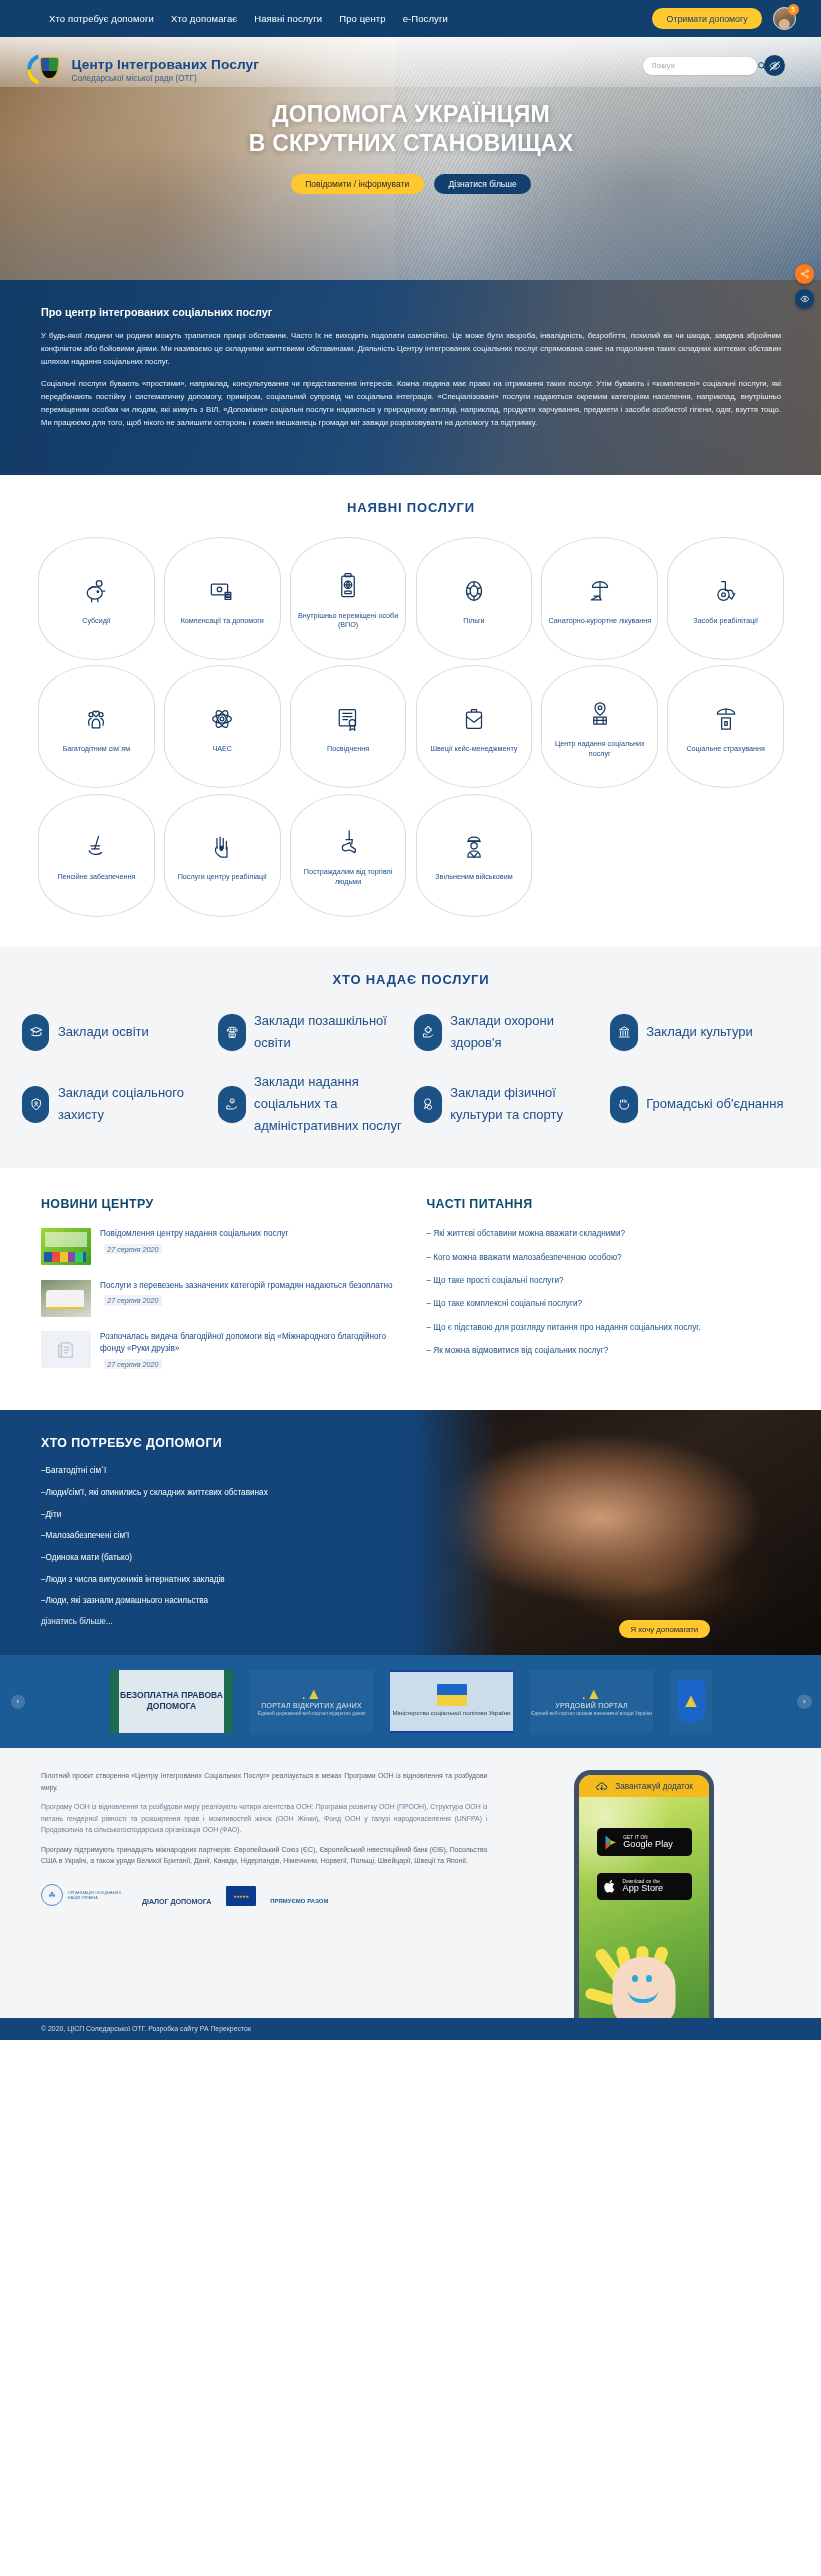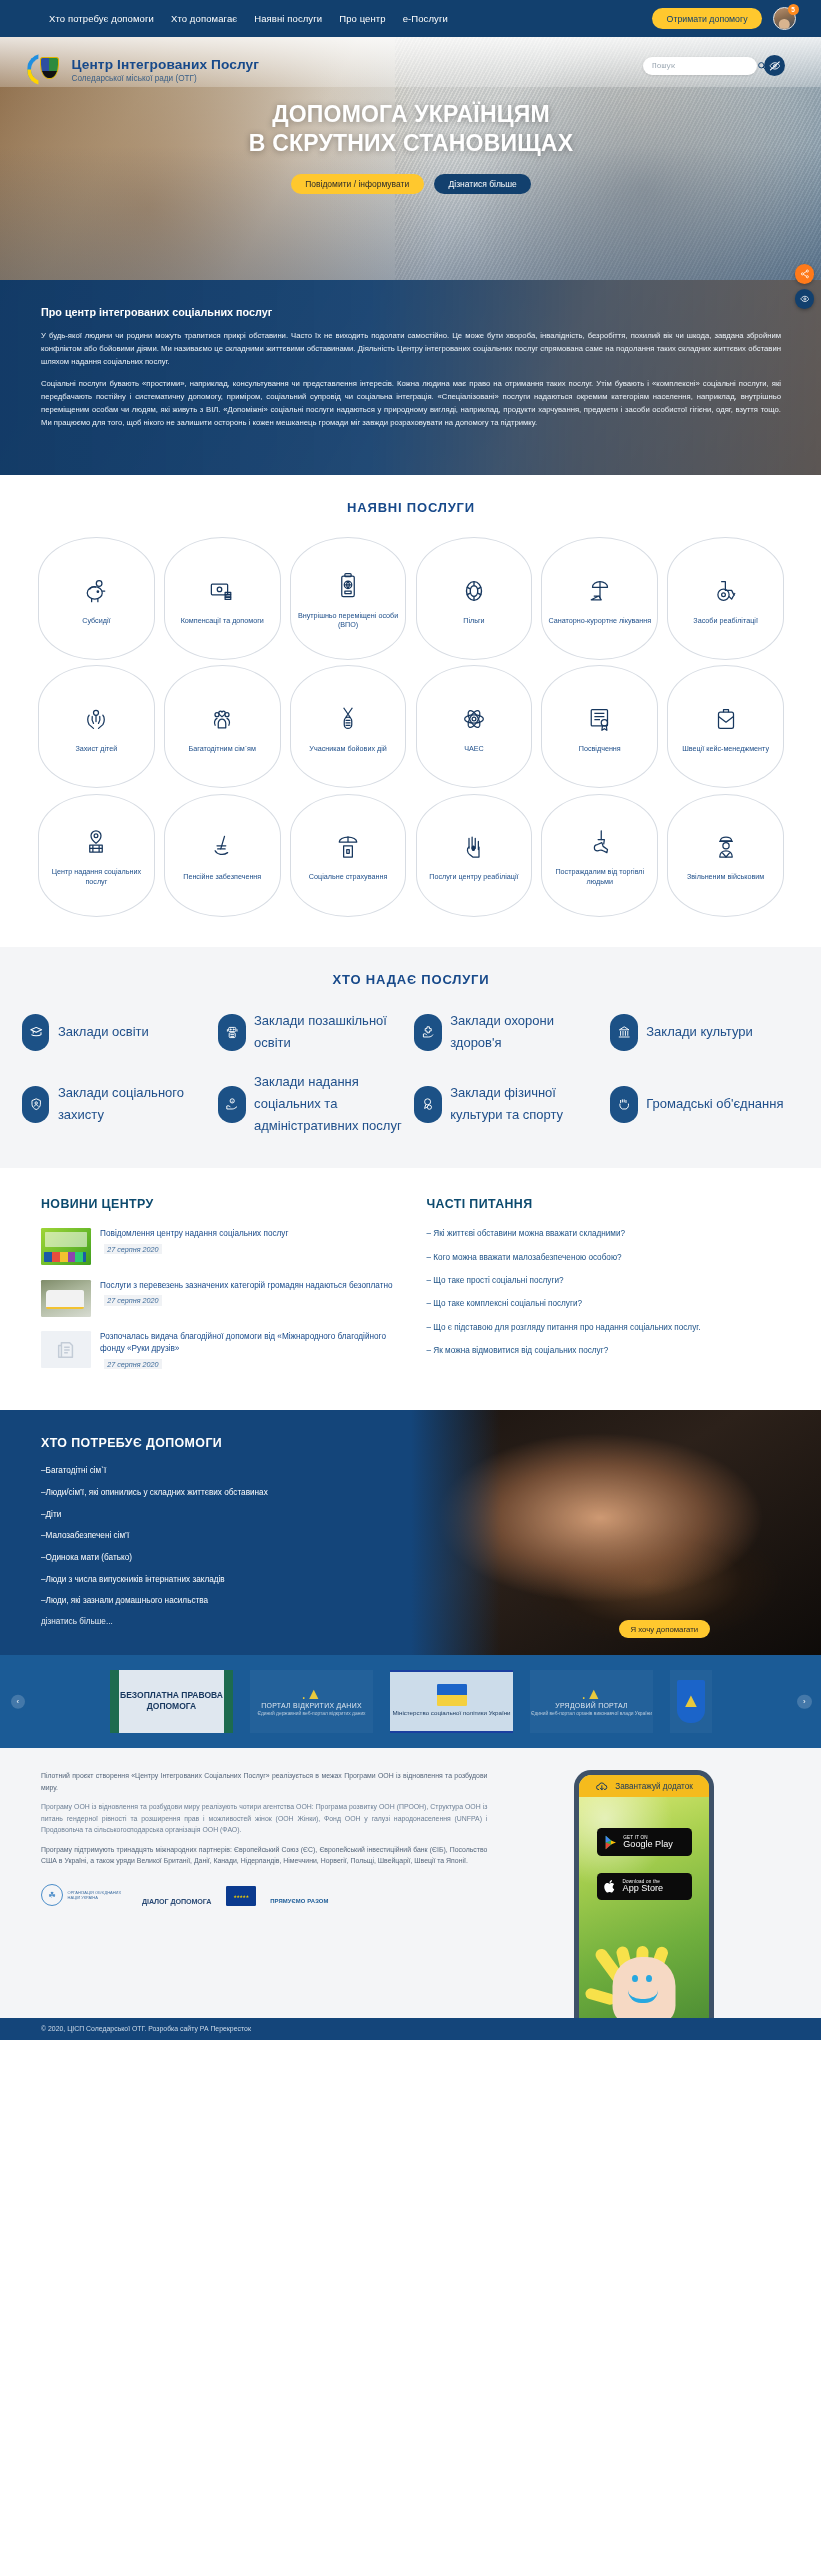--- a/index.html
+++ b/index.html
@@ -596,55 +596,34 @@
         <div class="svc-ic">
           <svg width="30" height="30" viewBox="0 0 48 48" fill="none" stroke="#17375e" stroke-width="2" stroke-linecap="round" stroke-linejoin="round">
             <circle cx="20" cy="30" r="9"></circle>
               <circle cx="20" cy="30" r="3"></circle>
             <path d="M17 9h6v14h10M33 23l4 8M29 33l4 4 5-9"></path>
           </svg>
         </div>
         <div class="svc-lbl">Засоби реабілітації</div>
       </div>
 
-      <div class="svc-cell">
-        <div class="svc-ic">
-          <svg width="30" height="30" viewBox="0 0 48 48" fill="none" stroke="#17375e" stroke-width="2" stroke-linecap="round" stroke-linejoin="round">
-            <path d="M13 18c-3 3-3 10 0 15l7 6M35 18c3 3 3 10 0 15l-7 6"></path>
-            <path d="M18 20c-1 4 0 8 2 11M30 20c1 4 0 8-2 11"></path>
-            <circle cx="24" cy="14" r="4"></circle>
-              <path d="M24 18v10"></path>
-          </svg>
-        </div>
-        <div class="svc-lbl">Захист дітей</div>
-      </div>
 
       <div class="svc-cell">
         <div class="svc-ic">
           <svg width="30" height="30" viewBox="0 0 48 48" fill="none" stroke="#17375e" stroke-width="2" stroke-linecap="round" stroke-linejoin="round">
             <path d="M24 13c-2-3-6-1-5 2 .6 2 3 4 5 5.5 2-1.5 4.4-3.5 5-5.5 1-3-3-5-5-2z"></path>
             <circle cx="16" cy="17" r="3.2"></circle>
               <circle cx="32" cy="17" r="3.2"></circle>
             <path d="M13 34c-2-4-1-9 3-11M35 34c2-4 1-9-3-11"></path>
             <path d="M24 24c-3 0-6 3-6 7v7h12v-7c0-4-3-7-6-7z"></path>
           </svg>
         </div>
         <div class="svc-lbl">Багатодітним сім`ям</div>
       </div>
 
-      <div class="svc-cell">
-        <div class="svc-ic">
-          <svg width="30" height="30" viewBox="0 0 48 48" fill="none" stroke="#17375e" stroke-width="2" stroke-linejoin="round">
-            <path d="M17 6l11 16M31 6L20 22"></path>
-            <rect x="18" y="21" width="12" height="18" rx="6"></rect>
-            <path d="M20 26h8M20 30h8M20 34h8"></path>
-          </svg>
-        </div>
-        <div class="svc-lbl">Учасникам бойових дій</div>
-      </div>
 
       <div class="svc-cell">
         <div class="svc-ic">
           <svg width="30" height="30" viewBox="0 0 48 48" fill="none" stroke="#17375e" stroke-width="2">
             <circle cx="24" cy="24" r="3"></circle>
             <ellipse cx="24" cy="24" rx="15" ry="6.5"></ellipse>
             <ellipse cx="24" cy="24" rx="15" ry="6.5" transform="rotate(60 24 24)"></ellipse>
             <ellipse cx="24" cy="24" rx="15" ry="6.5" transform="rotate(120 24 24)"></ellipse>
           </svg>
         </div>
@@ -681,40 +660,40 @@
               <circle cx="24" cy="14" r="3"></circle>
             <path d="M14 40V29h20v11z"></path>
               <path d="M14 34h20M19 29v11M29 29v11"></path>
           </svg>
         </div>
         <div class="svc-lbl">Центр надання соціальних послуг</div>
       </div>
 
       <div class="svc-cell">
         <div class="svc-ic">
+          <svg width="30" height="30" viewBox="0 0 48 48" fill="none" stroke="#17375e" stroke-width="2" stroke-linejoin="round">
+            <path d="M10 16a14 8 0 0 1 28 0z"></path>
+              <path d="M24 7v9"></path>
+            <rect x="17" y="22" width="14" height="18"></rect>
+              <path d="M22 28h4v6h-4z"></path>
+          </svg>
+        </div>
+        <div class="svc-lbl">Соціальне страхування</div>
+      </div>
+
+      <div class="svc-cell">
+        <div class="svc-ic">
           <svg width="30" height="30" viewBox="0 0 48 48" fill="none" stroke="#17375e" stroke-width="2" stroke-linecap="round" stroke-linejoin="round">
             <path d="M28 7L22 27"></path>
               <path d="M16 22h14"></path>
               <path d="M17 27h12"></path>
             <path d="M13 30c3 6 13 8 20 3"></path>
           </svg>
         </div>
         <div class="svc-lbl">Пенсійне забезпечення</div>
-      </div>
-
-      <div class="svc-cell">
-        <div class="svc-ic">
-          <svg width="30" height="30" viewBox="0 0 48 48" fill="none" stroke="#17375e" stroke-width="2" stroke-linejoin="round">
-            <path d="M10 16a14 8 0 0 1 28 0z"></path>
-              <path d="M24 7v9"></path>
-            <rect x="17" y="22" width="14" height="18"></rect>
-              <path d="M22 28h4v6h-4z"></path>
-          </svg>
-        </div>
-        <div class="svc-lbl">Соціальне страхування</div>
       </div>
 
       <div class="svc-cell">
         <div class="svc-ic">
           <svg width="30" height="30" viewBox="0 0 48 48" fill="none" stroke="#17375e" stroke-width="2" stroke-linecap="round" stroke-linejoin="round">
             <path d="M16 10v16M21 8v18M26 10v16M31 15v13"></path>
             <path d="M16 24c-4 2-3 9 1 12l5 4h10V24"></path>
             <ellipse cx="23" cy="26" rx="3" ry="4.5" fill="#17375e" stroke="none"></ellipse>
           </svg>
         </div>

